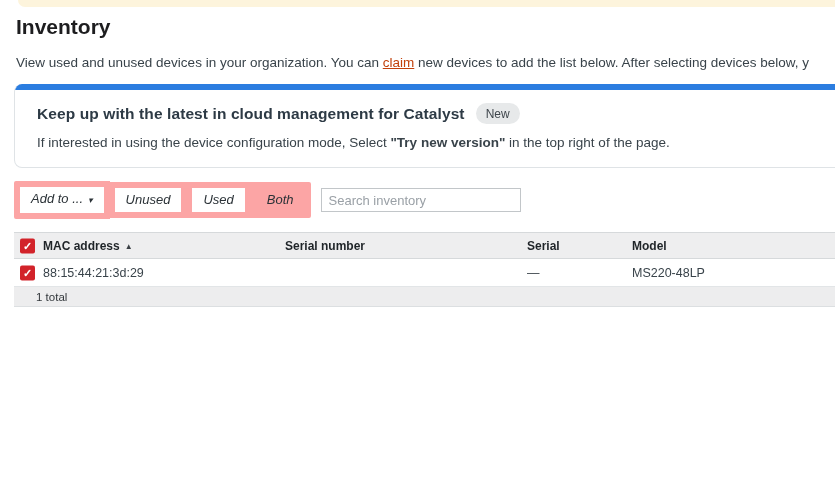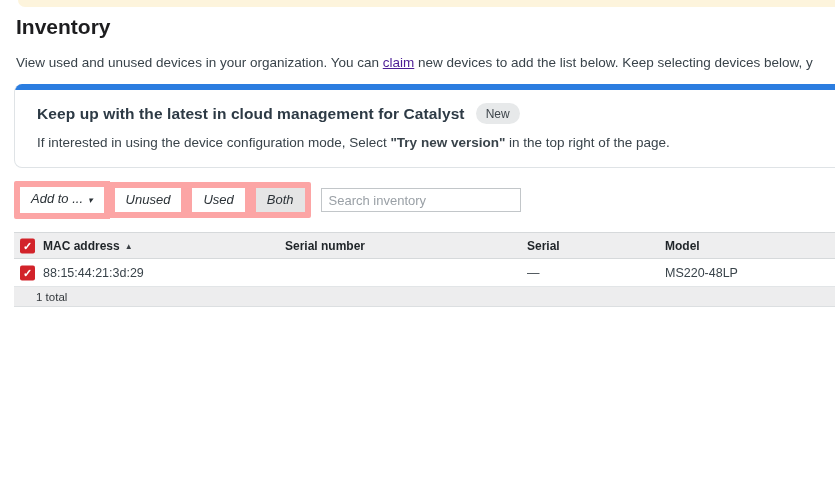--- a/index.html
+++ b/index.html
@@ -25,21 +25,21 @@
     color: #1d1d1f;
   }
   .page-desc {
     margin: 16px 0 0 16px;
     font-size: 13.5px;
     line-height: 16px;
     white-space: nowrap;
     color: #39434a;
   }
   .page-desc a {
-    color: #4c1d95;
+    color: #c2410c;
     text-decoration: underline;
     cursor: pointer;
   }
   
   .banner {
     margin: 13px 0 0 14px;
     width: 900px; 
     border: 1px solid #dfe3e6;
     border-top: none;
     border-radius: 8px;
@@ -84,21 +84,21 @@
     font-size: 13px;
     line-height: 15px;
     padding: 4px 11px 5px 11px;
     margin-left: -1px;
     cursor: pointer;
     white-space: nowrap;
     font-style: italic;
   }
   .btn:first-child { margin-left: 0; border-radius: 2px 0 0 2px; }
   .btn.last { border-radius: 0 2px 2px 0; }
-  .btn.active { background: #e5e5e5; }
+  .btn.active { background: #fca5a5; }
   .btn .caret { font-size: 9px; margin-left: 5px; color: #2b3237; }
   .search-input {
     margin-left: 10px;
     width: 200px;
     height: 24px;
     border: 1px solid #c2c6c9;
     font-family: "Liberation Sans", sans-serif;
     font-size: 13px;
     padding: 0 7px;
     color: #2b3237;
@@ -136,21 +136,21 @@
   .cell {
     position: absolute;
     top: 50%;
     transform: translateY(-50%);
     white-space: nowrap;
   }
   .c-check  { left: 6px; }
   .c-mac    { left: 29px; }
   .c-serial { left: 259px; margin-left: 12px; }
   .c-net    { left: 513px; }
-  .c-model  { left: 651px; }
+  .c-model  { left: 618px; }
   .c-total  { left: 22px; }
   .checkbox {
     width: 15px; height: 15px;
     background: #d2232a;
     border-radius: 2px;
     display: flex;
     align-items: center;
     justify-content: center;
     cursor: pointer;
   }
@@ -170,21 +170,21 @@
   }
   .th-label { cursor: pointer; }
 </style>
 </head>
 <body>
 
 <div class="top-strip"></div>
 
 <h1 class="page-title">Inventory</h1>
 
-<p class="page-desc"><span>View used and unused devices in your organization. You can </span><a>claim</a><span> new devices to add the list below. Keep selecting devices below, y</span></p>
+<p class="page-desc"><span>View used and unused devices in your organization. You can </span><a>claim</a><span> new devices to add the list below. After selecting devices below, y</span></p>
 
 <div class="banner">
   <div class="banner-accent"></div>
   <div class="banner-body">
     <div class="banner-title-row">
       <span class="banner-title">Keep up with the latest in cloud management for Catalyst</span>
       <span class="banner-badge">New</span>
     </div>
     <p class="banner-text"><span>If interested in using the device configuration mode, Select </span><b>"Try new version"</b><span> in the top right of the page.</span></p>
   </div>

